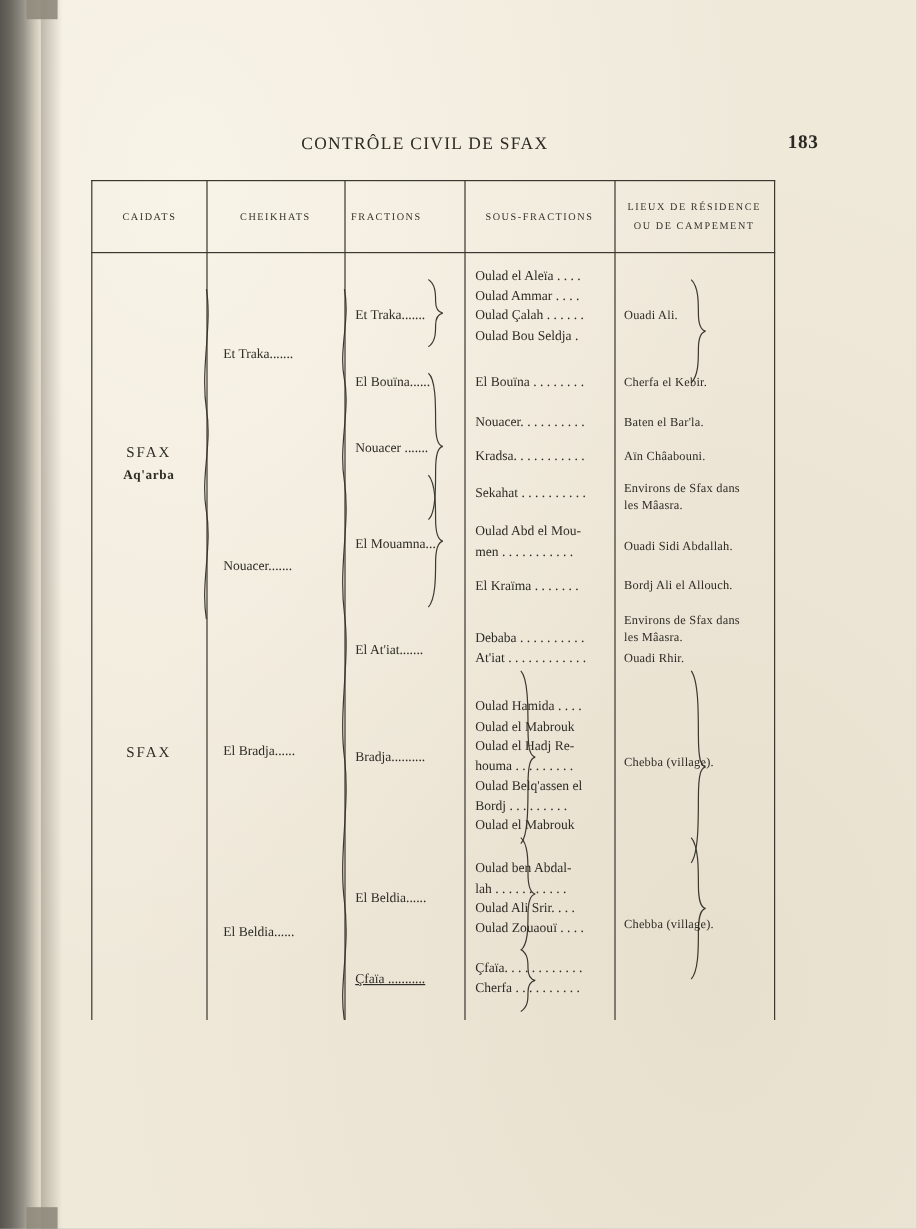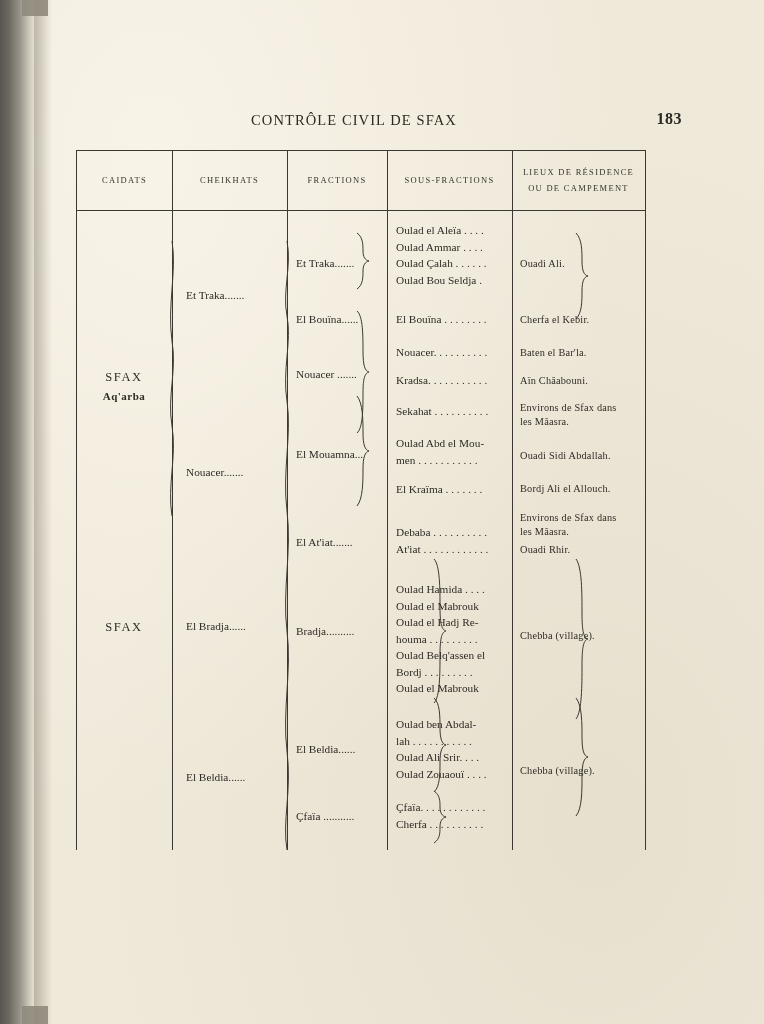--- a/index.html
+++ b/index.html
@@ -115,21 +115,21 @@
   }
   .head span { display: block; line-height: 1.9; }
   .vline {
     position: absolute;
     width: 1px;
     background: #3a3830;
   }
   
   .c1 { left: 1px;   width: 95px; justify-content: center; }
   .c2 { left: 96px;  width: 115px; }
-  .c3 { left: 211px; width: 100px; font-family: Liberation Serif, serif; }
+  .c3 { left: 196px; width: 100px; font-family: Liberation Serif, serif; }
   .c4 { left: 311px; width: 125px; }
   .c5 { left: 436px; width: 133px; }
 
   .body-area {
     position: absolute;
     left: 0; top: 61px;
     width: 570px; height: 639px;
     font-size: 11.5px;
     color: #2e2c26;
   }
@@ -240,21 +240,21 @@
         <div class="cell" style="left:110px; top:407px;">El Bradja......</div>
         <div class="cell" style="left:110px; top:558px;">El Beldia......</div>
 
         <div class="cell" style="left:220px; top:44px;">Et Traka.......</div>
         <div class="cell" style="left:220px; top:100px;">El Bouïna......</div>
         <div class="cell" style="left:220px; top:155px;">Nouacer .......</div>
         <div class="cell" style="left:220px; top:235px;">El Mouamna...</div>
         <div class="cell" style="left:220px; top:323px;">El At'iat.......</div>
         <div class="cell" style="left:220px; top:412px;">Bradja..........</div>
         <div class="cell" style="left:220px; top:530px;">El Beldia......</div>
-        <div class="cell" style="left:220px; top:597px;">Çfaïa ...........</div>
+        <div class="cell" style="left:220px; top:597px;text-decoration:underline;">Çfaïa ...........</div>
 
         <div class="cell" style="left:320px; top:11px; width:118px;">Oulad el Aleïa . . . .
 Oulad  Ammar . . . .
 Oulad  Çalah . . . . . .
 Oulad Bou Seldja .</div>
         <div class="cell" style="left:320px; top:100px; width:118px;">El Bouïna . . . . . . . .</div>
         <div class="cell" style="left:320px; top:133px; width:118px;">Nouacer. . . . . . . . . .</div>
         <div class="cell" style="left:320px; top:161px; width:118px;">Kradsa. . . . . . . . . . .</div>
         <div class="cell" style="left:320px; top:192px; width:118px;">Sekahat . . . . . . . . . .</div>
         <div class="cell" style="left:320px; top:224px; width:118px;">Oulad Abd el Mou-

